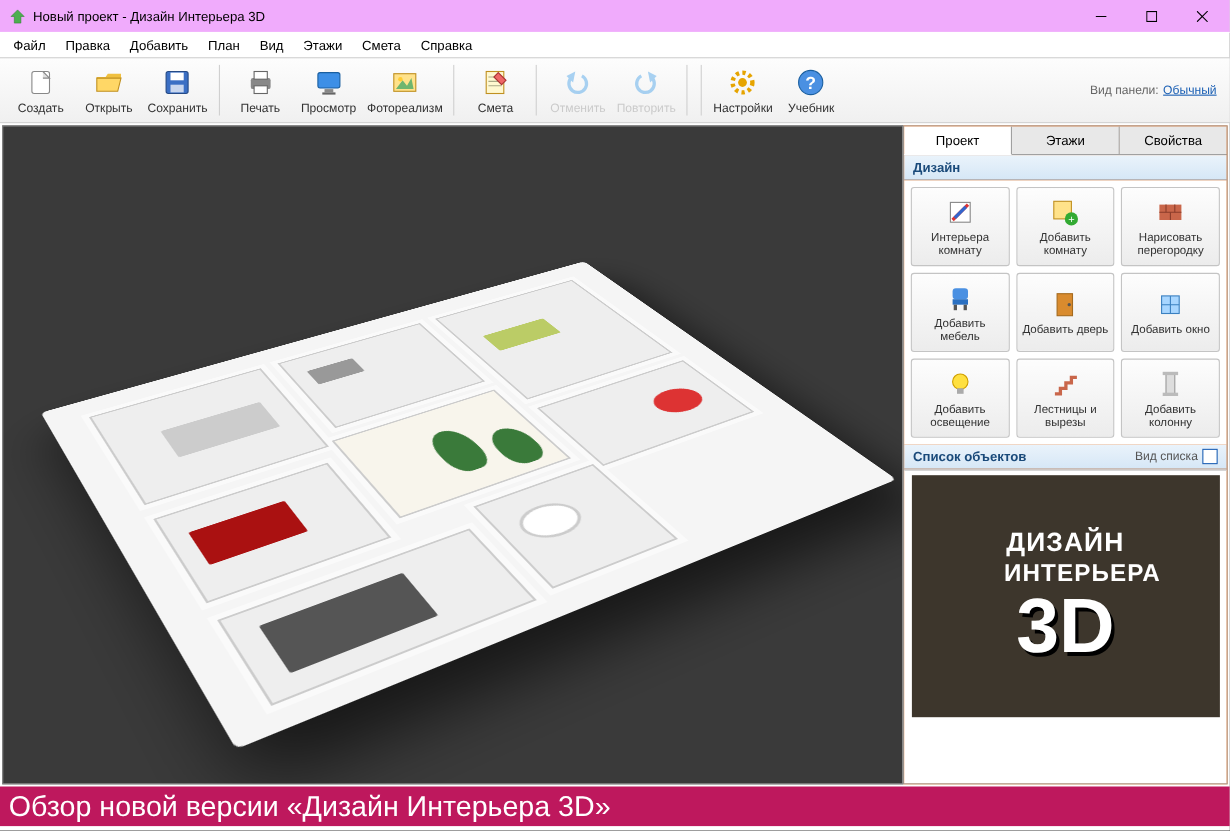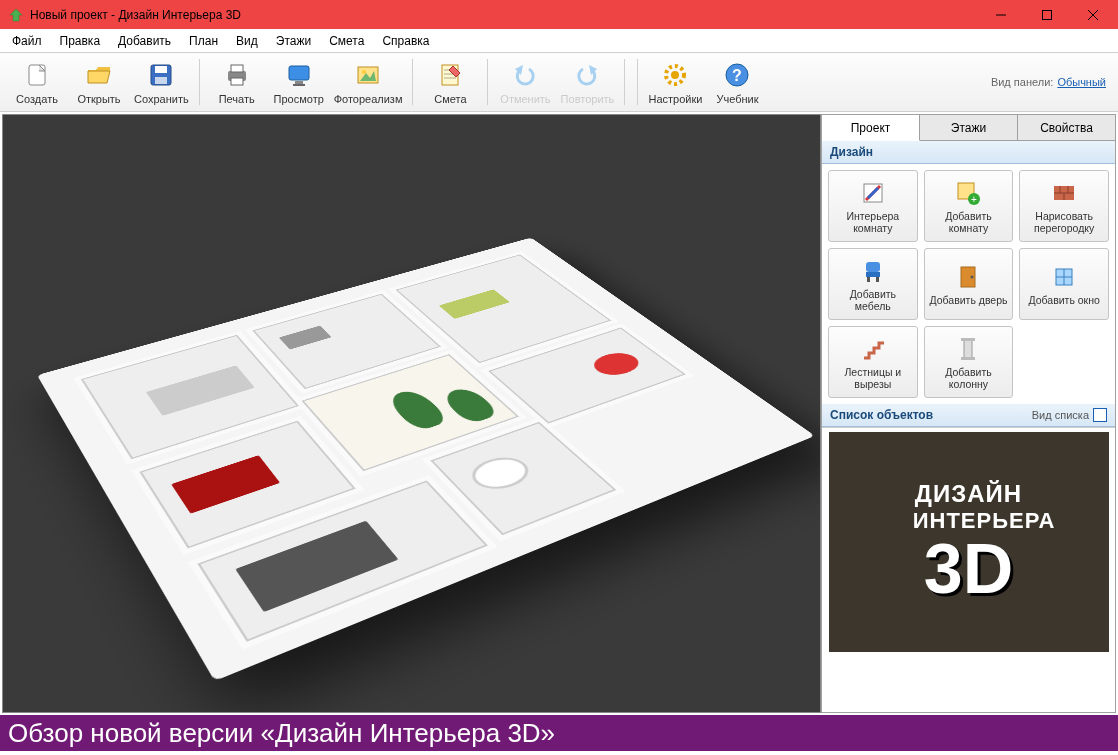--- a/index.html
+++ b/index.html
@@ -1,18 +1,18 @@
 <!DOCTYPE html>
 <html><head>
 <meta charset="utf-8">
 <style>
 * { margin: 0; padding: 0; box-sizing: border-box; font-family: "Segoe UI", Tahoma, sans-serif; }
 body { width: 1118px; height: 755px; overflow: hidden; background: #fff; }
 
-.titlebar { height: 30px; display: flex; align-items: center; padding: 0 2px 0 8px; background: #ef4444; border-bottom: 1px solid #fff; }
+.titlebar { height: 30px; display: flex; align-items: center; padding: 0 2px 0 8px; background: #f0abfc; border-bottom: 1px solid #fff; }
 .titlebar .app-icon { width: 16px; height: 16px; margin-right: 6px; }
 .titlebar .title { font-size: 12px; color: #000; flex: 1; }
 .win-controls { display: flex; }
 .win-btn { width: 46px; height: 30px; display: flex; align-items: center; justify-content: center; font-size: 14px; color: #000; }
 
 .menubar { height: 22px; display: flex; align-items: center; padding: 0 4px; gap: 2px; font-size: 12px; }
 .menubar span { padding: 2px 8px; cursor: default; }
 
 .toolbar { height: 60px; border-top: 1px solid #d0d0d0; border-bottom: 1px solid #d0d0d0; background: linear-gradient(#fdfdfd,#f0f0f0); display: flex; align-items: center; padding: 0 6px; }
 .tool-group { display: flex; align-items: center; }
@@ -40,21 +40,21 @@
 .sp-section-head .vl { font-weight: normal; font-size: 11px; color: #555; display: flex; align-items: center; gap: 4px; }
 .sp-grid { display: grid; grid-template-columns: repeat(3, 1fr); gap: 6px; padding: 6px; background: #fff; }
 .sp-btn { background: linear-gradient(#fdfdfd,#ececec); border: 1px solid #c4c4c4; border-radius: 3px; height: 72px; display: flex; flex-direction: column; align-items: center; justify-content: center; font-size: 10.5px; text-align: center; cursor: default; color: #333; padding: 2px; }
 .sp-btn .sicon { width: 30px; height: 30px; margin-bottom: 2px; display: flex; align-items: center; justify-content: center; }
 .sp-objlist { flex: 1; background: #fff; border-top: 1px solid #ccc; padding: 4px; display: flex; align-items: flex-start; justify-content: center; }
 .promo { width: 280px; height: 220px; background: #3d362c; color: #fff; display: flex; flex-direction: column; align-items: center; justify-content: center; font-weight: bold; }
 .promo .l1 { font-size: 24px; letter-spacing: 1px; }
 .promo .l2 { font-size: 22px; letter-spacing: 1px; margin-left: 31px; }
 .promo .l3 { font-size: 70px; line-height: 1; font-weight: 900; text-shadow: 3px 3px 0 #000; }
 
-.bottomcap { height: 36px; background: #701a75; color: #fff; font-size: 26px; padding: 0 8px; display: flex; align-items: center; font-family: Arial, sans-serif; text-align: right; }
+.bottomcap { height: 36px; background: #be185d; color: #fff; font-size: 26px; padding: 0 8px; display: flex; align-items: center; font-family: Arial, sans-serif; text-align: right; }
 
 .list-icon { width: 14px; height: 14px; border: 1px solid #1a5fb4; background: #fff; }
 </style>
 </head>
 <body>
 
 <div class="titlebar">
   <span class="app-icon">
     <svg viewBox="0 0 16 16">
         <path d="M2 8 L8 2 L14 8 L11 8 L11 14 L5 14 L5 8 Z" fill="#4caf50" stroke="#2e7d32" stroke-width="0.5"></path>
@@ -314,20 +314,29 @@
               <rect x="5" y="5" width="16" height="16" fill="#a8d6ff" stroke="#3a80c0"></rect>
               <line x1="13" y1="5" x2="13" y2="21" stroke="#3a80c0"></line>
               <line x1="5" y1="13" x2="21" y2="13" stroke="#3a80c0"></line>
             </svg>
           </span>
         <span>Добавить окно</span>
       </div>
       <div class="sp-btn">
         <span class="sicon">
             <svg width="26" height="26">
+              <circle cx="13" cy="11" r="7" fill="#ffe040" stroke="#d0a000"></circle>
+              <rect x="10" y="17" width="6" height="5" fill="#aaa"></rect>
+            </svg>
+          </span>
+        <span>Добавить освещение</span>
+      </div>
+      <div class="sp-btn">
+        <span class="sicon">
+            <svg width="26" height="26">
               <path d="M4 22 h5 v-5 h5 v-5 h5 v-5 h5" fill="none" stroke="#c9664a" stroke-width="3"></path>
             </svg>
           </span>
         <span>Лестницы и вырезы</span>
       </div>
       <div class="sp-btn">
         <span class="sicon">
             <svg width="26" height="26">
               <rect x="9" y="4" width="8" height="18" fill="#ddd" stroke="#999"></rect>
               <rect x="6" y="2" width="14" height="3" fill="#bbb"></rect>

